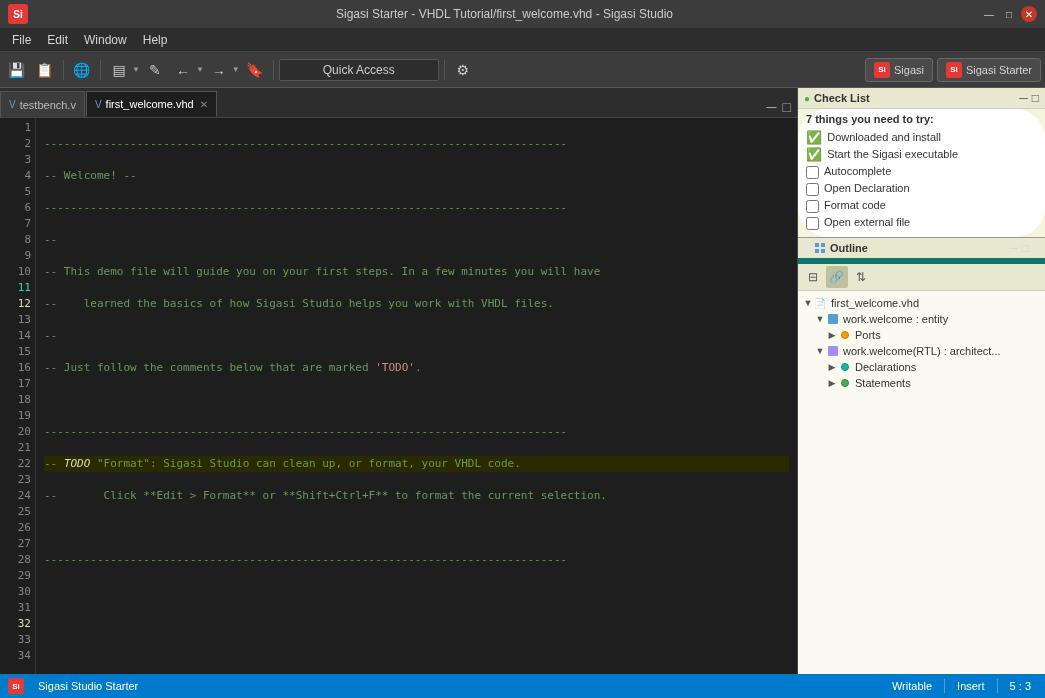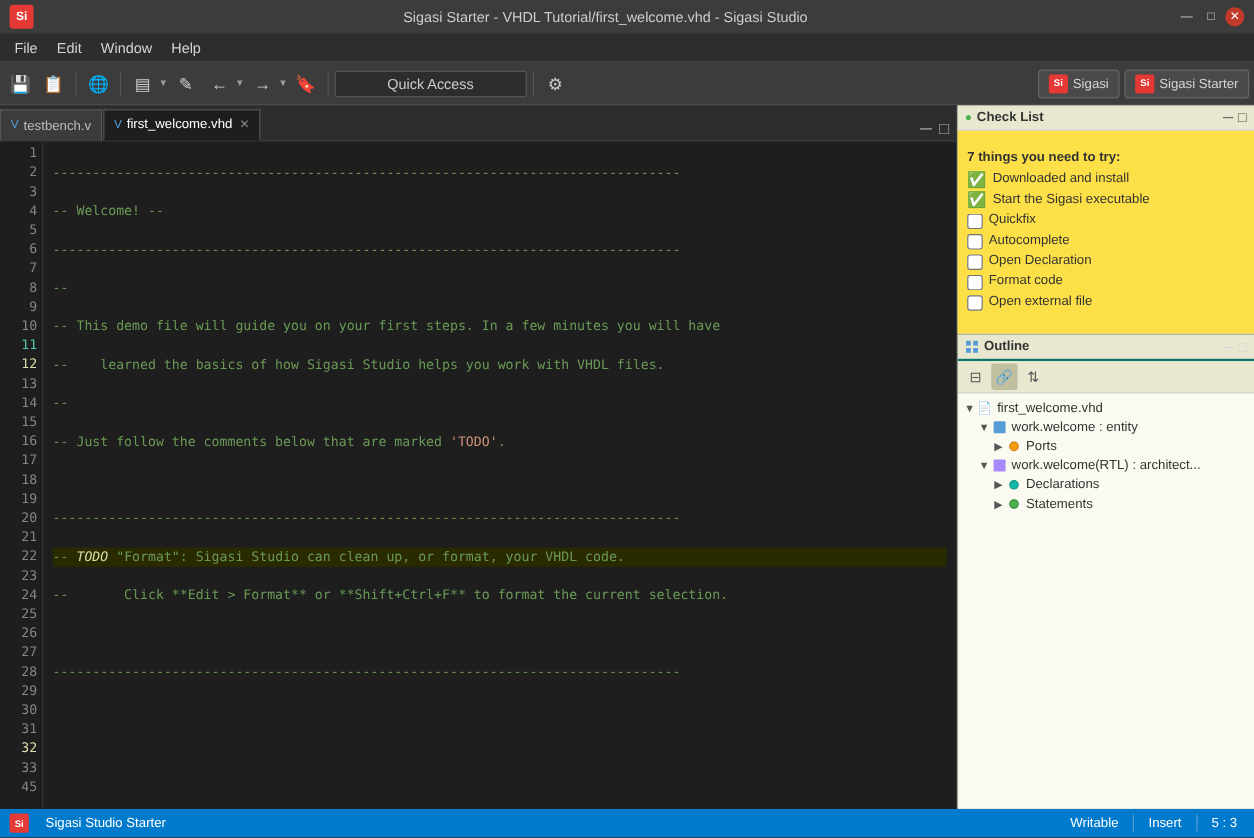--- a/index.html
+++ b/index.html
@@ -45,28 +45,28 @@
     #line-numbers { width: 36px; padding: 2px 4px; background: #1e1e1e; color: #858585; font-family: 'Consolas', monospace; font-size: 11px; line-height: 16px; text-align: right; user-select: none; border-right: 1px solid #333; flex-shrink: 0; }
     #code-content { flex: 1; padding: 2px 8px; font-family: 'Consolas', monospace; font-size: 11px; line-height: 16px; white-space: pre; overflow: auto; color: #d4d4d4; }
 
     
     #right-panels { width: 248px; display: flex; flex-direction: column; border-left: 1px solid #444; }
     #checklist-panel { background: #f5f5dc; color: #333; border-bottom: 1px solid #999; }
     #checklist-header { background: #e8e8d0; display: flex; align-items: center; padding: 3px 6px; border-bottom: 1px solid #ccc; }
     #checklist-header .panel-title { font-size: 11px; font-weight: bold; color: #333; flex: 1; }
     #checklist-header .panel-controls { display: flex; gap: 4px; }
     #checklist-header .panel-btn { cursor: pointer; color: #555; font-size: 12px; }
-    #checklist-body { padding: 16px 8px; background: #fde047; }
+    #checklist-body { padding: 4px 8px; background: #ffffff; border-radius: 30px; }
     #checklist-body .cl-title { font-size: 11px; font-weight: bold; color: #333; margin-bottom: 6px; }
     .cl-item { display: flex; align-items: flex-start; gap: 5px; margin-bottom: 3px; font-size: 11px; color: #333; }
     .cl-item input[type=checkbox] { margin-top: 1px; flex-shrink: 0; }
     .cl-item .green-check { color: #2e7d32; font-size: 13px; margin-top: -1px; }
 
     #outline-panel { flex: 1; background: #f5f5dc; display: flex; flex-direction: column; overflow: hidden; }
-    #outline-header { background: #e8e8d0; display: flex; align-items: center; padding: 3px 6px; border-bottom: 2px solid #0f766e; }
+    #outline-header { background: #e8e8d0; display: flex; align-items: center; padding: 3px 16px; border-bottom: 6px solid #0f766e; }
     #outline-header .panel-title { font-size: 11px; font-weight: bold; color: #333; flex: 1; display: flex; align-items: center; gap: 4px; }
     #outline-header .panel-controls { display: flex; gap: 4px; }
     #outline-toolbar { background: #e8e8d0; display: flex; align-items: center; padding: 2px 4px; border-bottom: 1px solid #ccc; gap: 2px; }
     #outline-toolbar .ot-btn { width: 22px; height: 22px; display: flex; align-items: center; justify-content: center; cursor: pointer; color: #555; font-size: 12px; border-radius: 2px; }
     #outline-toolbar .ot-btn.active { background: #c0c0a0; }
     #outline-body { flex: 1; overflow-y: auto; padding: 4px 0; background: #fafaf0; color: #333; font-size: 11px; }
     .tree-item { display: flex; align-items: center; padding: 1px 4px; cursor: pointer; }
     .tree-indent { display: inline-block; width: 12px; flex-shrink: 0; }
     .tree-expand { display: inline-flex; align-items: center; justify-content: center; width: 12px; height: 12px; cursor: pointer; color: #555; font-size: 9px; flex-shrink: 0; }
     .tree-icon { width: 14px; height: 14px; margin-right: 3px; display: inline-flex; align-items: center; justify-content: center; font-size: 10px; flex-shrink: 0; }
@@ -201,21 +201,21 @@
         <div style="line-height:16px">24</div>
         <div style="line-height:16px">25</div>
         <div style="line-height:16px">26</div>
         <div style="line-height:16px">27</div>
         <div style="line-height:16px">28</div>
         <div style="line-height:16px">29</div>
         <div style="line-height:16px">30</div>
         <div style="line-height:16px">31</div>
         <div style="line-height:16px; color:#dcdcaa">32</div>
         <div style="line-height:16px">33</div>
-        <div style="line-height:16px">45</div>
+        <div style="line-height:16px">34</div>
       </div>
       <div id="code-content">
 <span class="vhd-line"><span class="comment">-------------------------------------------------------------------------------</span></span>
 <span class="vhd-line"><span class="comment">-- Welcome! --</span></span>
 <span class="vhd-line"><span class="comment">-------------------------------------------------------------------------------</span></span>
 <span class="vhd-line"><span class="comment">--</span></span>
 <span class="vhd-line"><span class="comment">-- This demo file will guide you on your first steps. In a few minutes you will have</span></span>
 <span class="vhd-line"><span class="comment">--    learned the basics of how Sigasi Studio helps you work with VHDL files.</span></span>
 <span class="vhd-line"><span class="comment">--</span></span>
 <span class="vhd-line"><span class="comment">-- Just follow the comments below that are marked <span class="string">'TODO'</span>.</span></span>
@@ -262,24 +262,20 @@
         <div class="cl-item">
           <span class="green-check">✅</span>
           <label>Downloaded and install</label>
         </div>
         <div class="cl-item">
           <span class="green-check">✅</span>
           <label>Start the Sigasi executable</label>
         </div>
         <div class="cl-item">
           <input type="checkbox" style="">
-          <label>Quickfix</label>
-        </div>
-        <div class="cl-item">
-          <input type="checkbox" style="">
           <label>Autocomplete</label>
         </div>
         <div class="cl-item">
           <input type="checkbox" style="">
           <label>Open Declaration</label>
         </div>
         <div class="cl-item">
           <input type="checkbox" style="">
           <label>Format code</label>
         </div>

